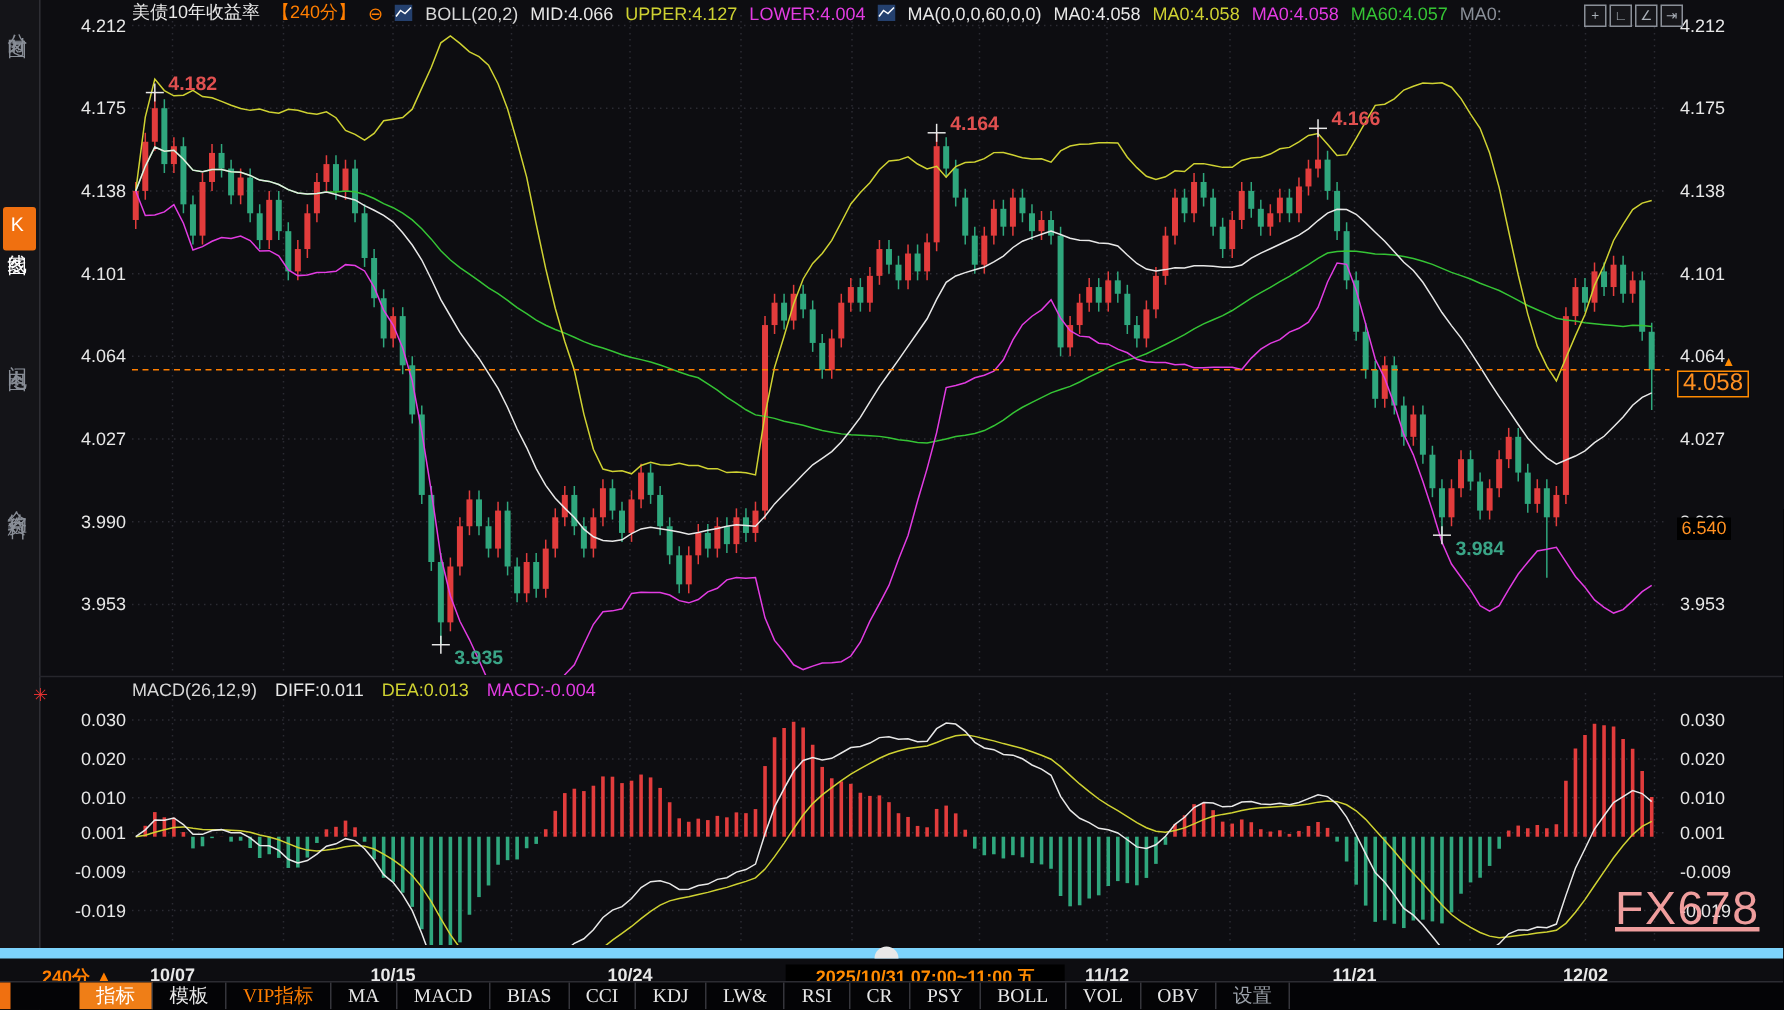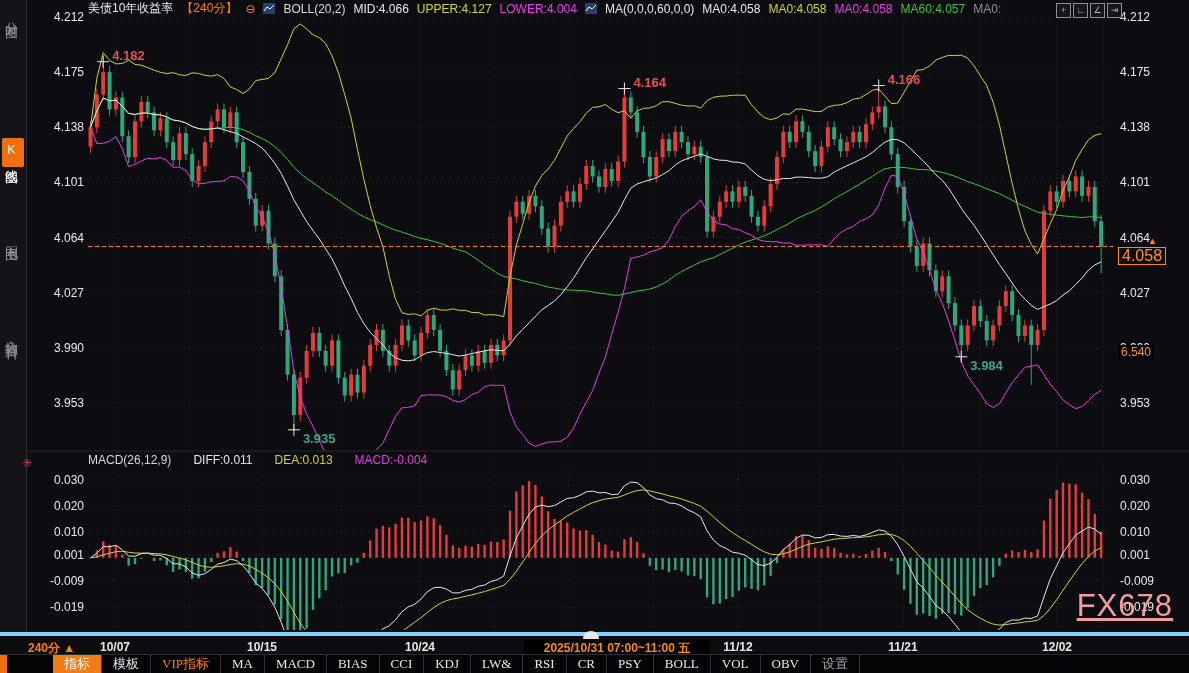--- a/index.html
+++ b/index.html
@@ -14,29 +14,29 @@
   
   #main-header{position:absolute;left:88px;top:1px;height:15px;font-size:12px;white-space:nowrap;display:flex;align-items:center;gap:8px;}
   #main-header .seg{display:inline-block;}
   .mini-chart-icon{display:inline-block;width:12px;height:11px;vertical-align:-1px;}
   #header-icons{position:absolute;left:1056px;top:3px;display:flex;gap:2px;}
   .hdr-icon{width:13px;height:13px;border:1px solid #8a8f98;color:#aab0b8;font-size:9px;line-height:12px;
             text-align:center;cursor:pointer;background:#16161a;}
   
   #chart-wrap{position:absolute;left:26px;top:0;}
   
-  #macd-header{position:absolute;left:88px;top:453px;font-size:12px;white-space:nowrap;display:flex;gap:22px;}
+  #macd-header{position:absolute;left:88px;top:453px;font-size:12px;white-space:nowrap;display:flex;gap:12px;}
   #macd-target-icon{position:absolute;left:22px;top:456px;color:#e03030;font-size:12px;}
   
   #price-badge{position:absolute;left:1118px;top:247px;border:1px solid #ff8a00;color:#ff9021;background:#0d0d11;
                font-size:16px;padding:0 3px;line-height:16px;}
   #price-badge-arrow{position:absolute;left:1148px;top:236px;color:#ff8a00;font-size:9px;}
   #alt-badge{position:absolute;left:1118px;top:345px;color:#ff9021;background:#000;font-size:12px;padding:0 3px;line-height:15px;}
   
-  #timebar{position:absolute;left:0;top:632px;width:1189px;height:23px;background:#0d0d11;border-top:4px solid #7dd3fc;}
+  #timebar{position:absolute;left:0;top:632px;width:1189px;height:23px;background:#0d0d11;border-top:7px solid #7dd3fc;}
   #timebar-period{position:absolute;left:28px;top:4px;color:#ff7e00;font-size:12px;font-weight:bold;}
   .time-label{position:absolute;top:4px;transform:translateX(-50%);font-size:12px;font-weight:bold;color:#e8e8e8;white-space:nowrap;}
   .time-label.highlight{background:#000;color:#ff8a00;padding:0 20px;}
   #scroll-handle{position:absolute;left:583px;top:631px;width:16px;height:8px;background:#e8e8e8;
                  border-radius:8px 8px 0 0;cursor:pointer;}
   
   #toolbar{position:absolute;left:0;bottom:0;width:1189px;height:18px;background:#040406;border-top:1px solid #2c2c32;
            display:flex;align-items:stretch;font-family:"Liberation Serif","DejaVu Serif",serif;}
   #toolbar-marker{width:7px;background:#f07010;}
   #toolbar-spacer{width:46px;}

